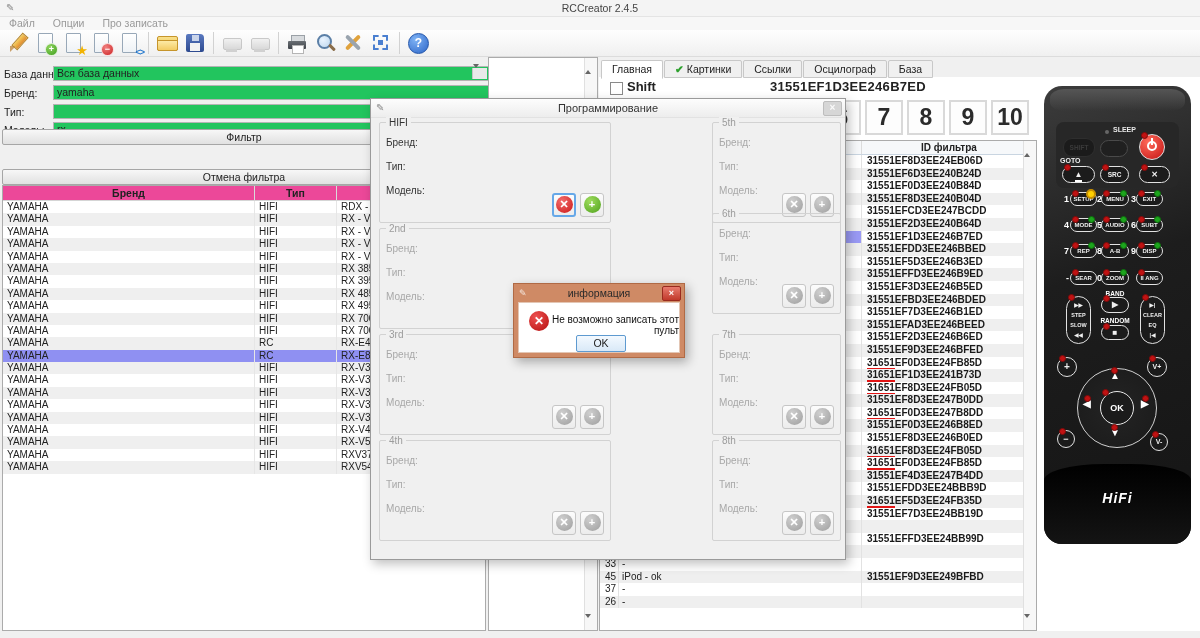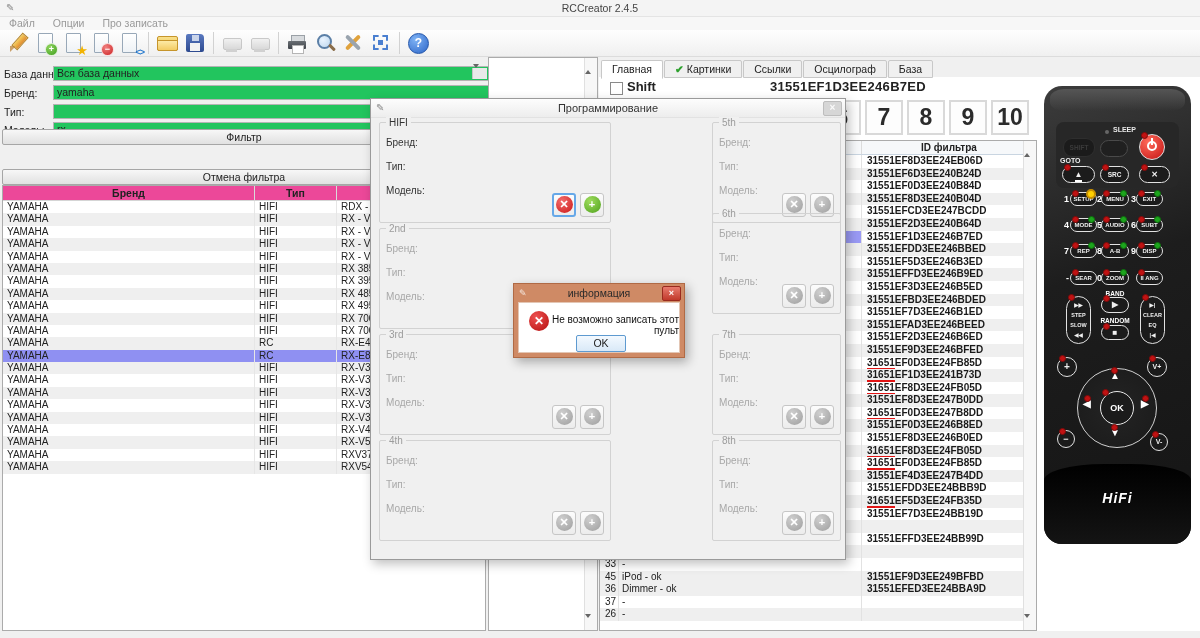--- a/index.html
+++ b/index.html
@@ -588,25 +588,20 @@
       <div class="id-row">
         <div class="cn">33</div>
         <div class="cm">-</div>
         <div class="ci"></div>
       </div>
       <div class="id-row alt">
         <div class="cn">45</div>
         <div class="cm">iPod - ok</div>
         <div class="ci">31551EF9D3EE249BFBD</div>
       </div>
-      <div class="id-row alt">
-        <div class="cn">36</div>
-        <div class="cm">Dimmer - ok</div>
-        <div class="ci">31551EFED3EE24BBA9D</div>
-      </div>
       <div class="id-row">
         <div class="cn">37</div>
         <div class="cm">-</div>
         <div class="ci"></div>
       </div>
       <div class="id-row alt">
         <div class="cn">26</div>
         <div class="cm">-</div>
         <div class="ci"></div>
       </div>

